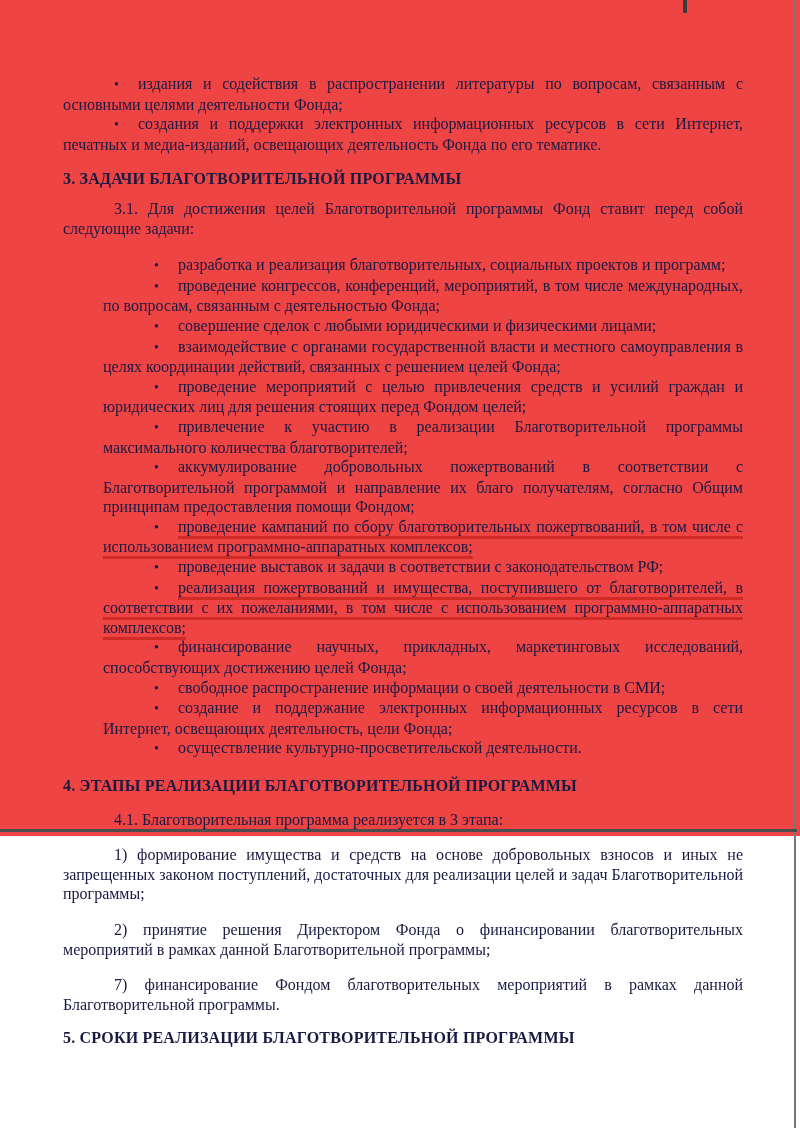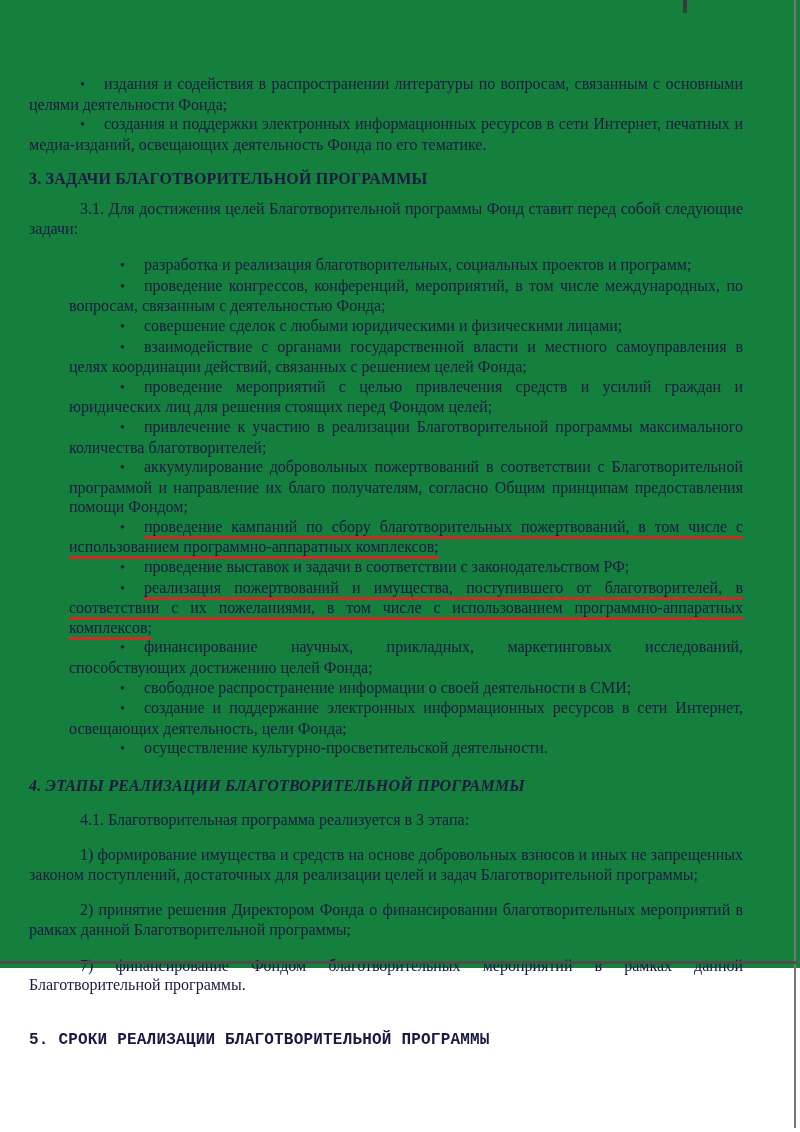--- a/index.html
+++ b/index.html
@@ -4,25 +4,25 @@
 <style>
   html, body { margin: 0; padding: 0; }
   body {
     width: 800px; height: 1132px;
     background: #ffffff;
     font-family: "Liberation Serif", "DejaVu Serif", serif;
     overflow: hidden;
   }
   .page {
     position: relative;
-    width: 800px; height: 968px;
-    background: #15803d;
+    width: 800px; height: 836px;
+    background: #ef4444;
     color: #191942;
     box-sizing: border-box;
-    padding: 74px 57px 0 29px;
+    padding: 74px 57px 0 63px;
   }
   .scan-border-right {
     position: absolute; top: 0; right: 4px;
     width: 2px; height: 1128px;
     background: #787878;
   }
   .scan-border-bottom {
     position: absolute; left: 0; bottom: 4px;
     width: 797px; height: 3px;
     background: #4c4c4c;
@@ -38,22 +38,22 @@
     line-height: 19.6px;
     text-align: justify;
     text-indent: 51px;
   }
   .heading {
     font-weight: bold;
     text-indent: 0;
     letter-spacing: 0.2px;
   }
   .h3 { margin: 15px 0 10px 0; }
-  .h4 { margin: 17px 0 14px 0; font-style: italic; }
-  .h5 { margin-top: 36px; font-family: Liberation Mono, monospace; }
+  .h4 { margin: 17px 0 14px 0; }
+  .h5 { margin-top: 14px; }
   .tasks { margin-top: 17px; margin-left: 40px; }
   .stage { margin-top: 16px; }
   .p41 { margin-top: 0; }
   .bullet-mark {
     display: inline-block;
     width: 10px;
     margin-right: 14px;
     text-indent: 0;
     font-size: 14px;
   }

